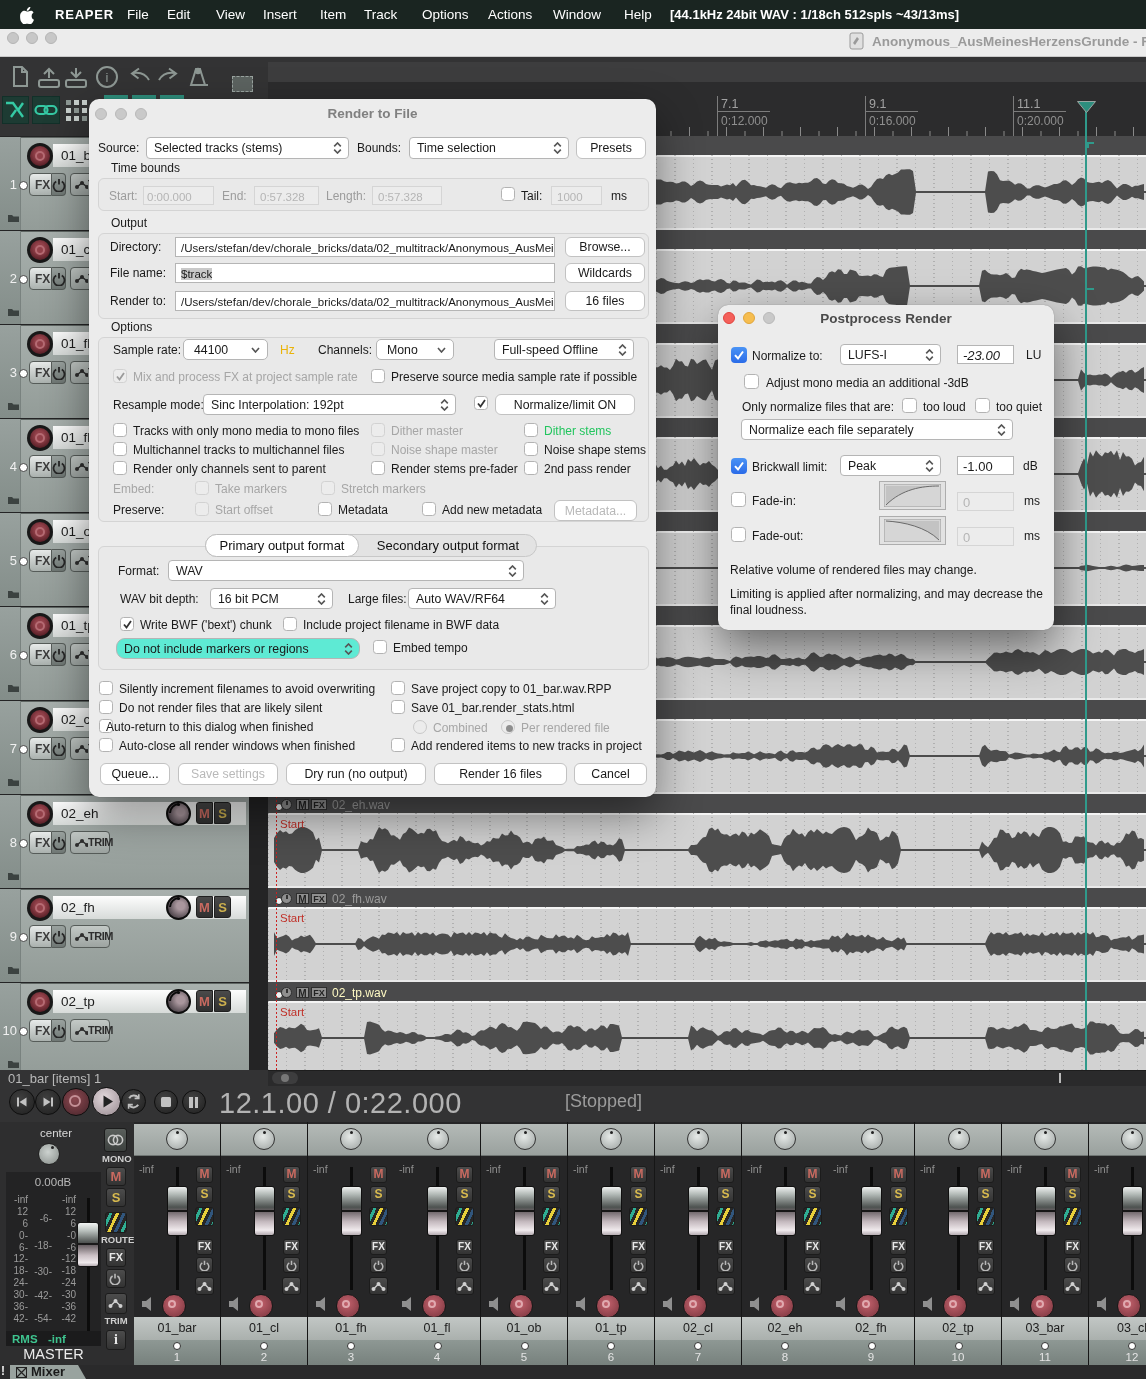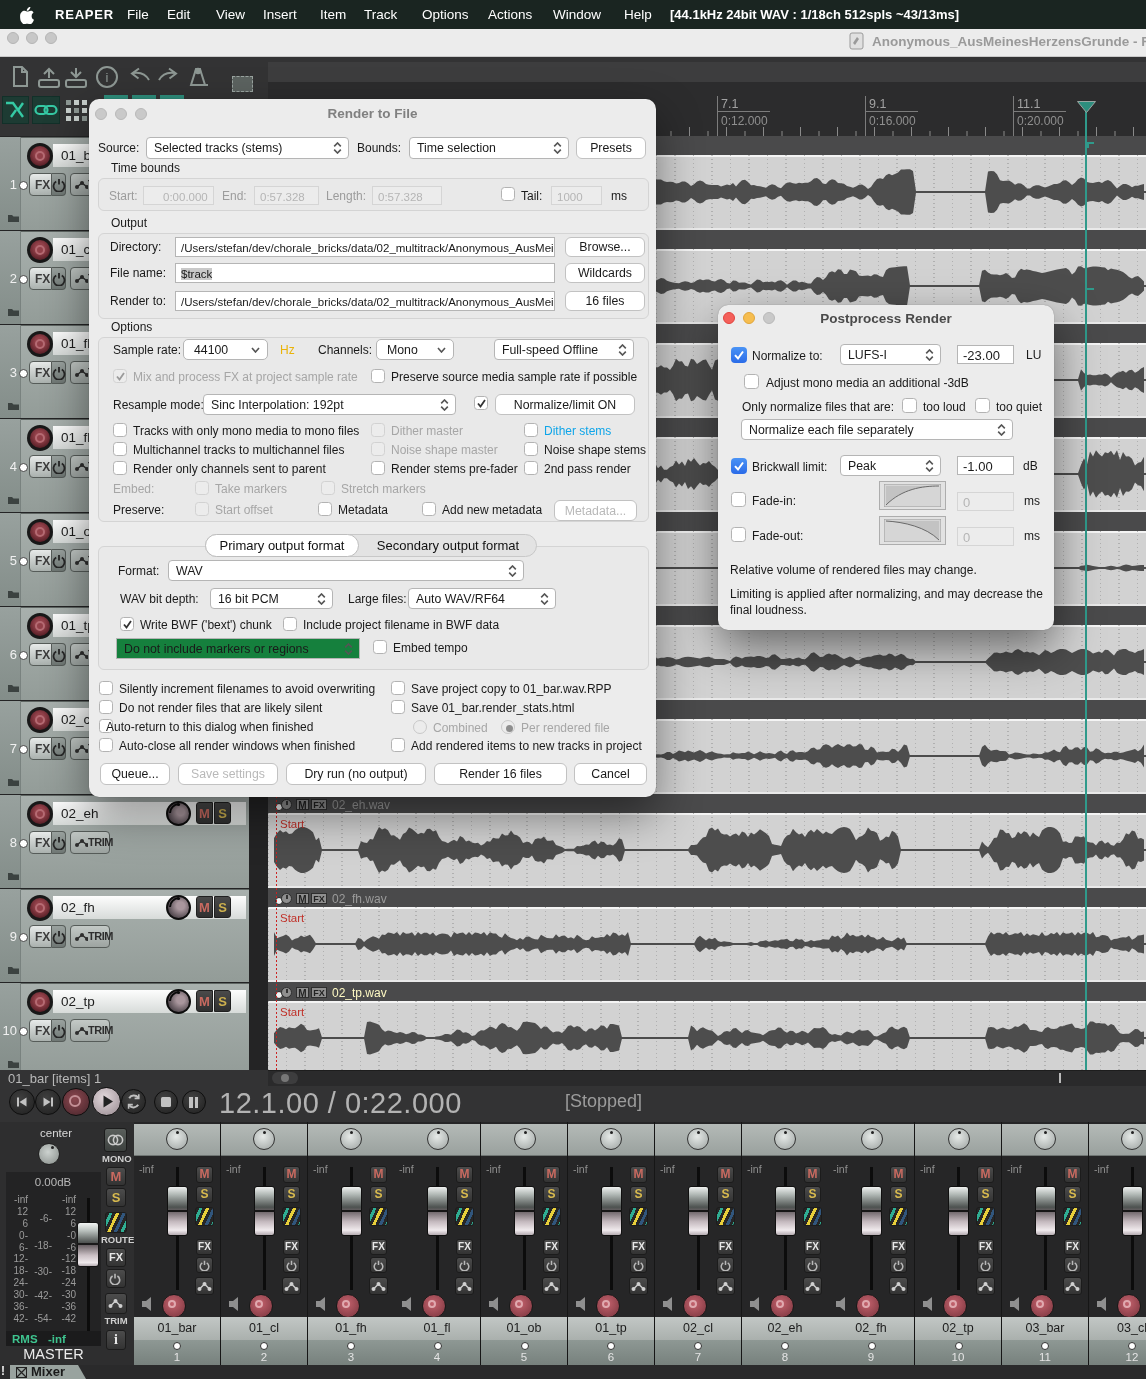--- a/index.html
+++ b/index.html
@@ -1638,21 +1638,21 @@
       <path d="M1.2 4.4 L4.5 1 L7.8 4.4 M1.2 7.6 L4.5 11 L7.8 7.6" stroke="#555" stroke-width="1.6" fill="none"></path>
     </svg>
   </div>
 <div style="position:absolute;left:576px;top:137px;width:70px;height:22px;background:#fff;border:1px solid #c2c2c2;border-radius:6px;">
     <div style="position:absolute;left:0;right:0;top:50%;transform:translateY(-50%);text-align:center;font-size:12.3px;color:#1a1a1a;">Presets</div>
   </div>
 <div style="position:absolute;left:111px;top:161px;color:#1a1a1a;font-size:12px;white-space:nowrap;">Time bounds</div>
 <div style="position:absolute;left:98px;top:178px;width:551px;height:33px;background:#e9e9e9;border:1px solid #d4d4d4;border-radius:6px;"></div>
 <div style="position:absolute;left:109px;top:189px;color:#9c9c9c;font-size:12px;white-space:nowrap;">Start:</div>
 <div style="position:absolute;left:143px;top:186px;width:71px;height:19px;background:#ececec;border:1px solid #d5d5d5;overflow:hidden;">
-    <div style="position:absolute;left:19px;top:50%;transform:translateY(-50%);"><span style="font-size:11.5px;color:#b5b5b5;white-space:nowrap;">0:00.000</span></div>
+    <div style="position:absolute;left:3px;top:50%;transform:translateY(-50%);"><span style="font-size:11.5px;color:#b5b5b5;white-space:nowrap;">0:00.000</span></div>
   </div>
 <div style="position:absolute;left:222px;top:189px;color:#9c9c9c;font-size:12px;white-space:nowrap;">End:</div>
 <div style="position:absolute;left:254px;top:186px;width:65px;height:19px;background:#ececec;border:1px solid #d5d5d5;overflow:hidden;">
     <div style="position:absolute;left:5px;top:50%;transform:translateY(-50%);"><span style="font-size:11.5px;color:#b5b5b5;white-space:nowrap;">0:57.328</span></div>
   </div>
 <div style="position:absolute;left:326px;top:189px;color:#9c9c9c;font-size:12px;white-space:nowrap;">Length:</div>
 <div style="position:absolute;left:372px;top:186px;width:70px;height:19px;background:#ececec;border:1px solid #d5d5d5;overflow:hidden;">
     <div style="position:absolute;left:5px;top:50%;transform:translateY(-50%);"><span style="font-size:11.5px;color:#b5b5b5;white-space:nowrap;">0:57.328</span></div>
   </div>
 <div class="cb" style="left:501px;top:187px;width:14px;height:14px;"></div>
@@ -1728,21 +1728,21 @@
     </svg>
   </div>
 <div style="position:absolute;left:495px;top:394px;width:140px;height:21px;background:#fff;border:1px solid #c2c2c2;border-radius:6px;">
     <div style="position:absolute;left:0;right:0;top:50%;transform:translateY(-50%);text-align:center;font-size:12.3px;color:#1a1a1a;">Normalize/limit ON</div>
   </div>
 <div class="cb" style="left:113px;top:423px;width:14px;height:14px;"></div>
 <div style="position:absolute;left:133px;top:424px;color:#1a1a1a;font-size:12px;white-space:nowrap;">Tracks with only mono media to mono files</div>
 <div class="cbg" style="left:371px;top:423px;width:14px;height:14px;"></div>
 <div style="position:absolute;left:391px;top:424px;color:#a6a6a6;font-size:12px;white-space:nowrap;">Dither master</div>
 <div class="cb" style="left:524px;top:423px;width:14px;height:14px;"></div>
-<div style="position:absolute;left:544px;top:424px;color:#0ea5e9;font-size:12px;white-space:nowrap;">Dither stems</div>
+<div style="position:absolute;left:544px;top:424px;color:#22c55e;font-size:12px;white-space:nowrap;">Dither stems</div>
 <div class="cb" style="left:113px;top:442px;width:14px;height:14px;"></div>
 <div style="position:absolute;left:133px;top:443px;color:#1a1a1a;font-size:12px;white-space:nowrap;">Multichannel tracks to multichannel files</div>
 <div class="cbg" style="left:371px;top:442px;width:14px;height:14px;"></div>
 <div style="position:absolute;left:391px;top:443px;color:#a6a6a6;font-size:12px;white-space:nowrap;">Noise shape master</div>
 <div class="cb" style="left:524px;top:442px;width:14px;height:14px;"></div>
 <div style="position:absolute;left:544px;top:443px;color:#1a1a1a;font-size:12px;white-space:nowrap;">Noise shape stems</div>
 <div class="cb" style="left:113px;top:461px;width:14px;height:14px;"></div>
 <div style="position:absolute;left:133px;top:462px;color:#1a1a1a;font-size:12px;white-space:nowrap;">Render only channels sent to parent</div>
 <div class="cb" style="left:371px;top:461px;width:14px;height:14px;"></div>
 <div style="position:absolute;left:391px;top:462px;color:#1a1a1a;font-size:12px;white-space:nowrap;">Render stems pre-fader</div>
@@ -1791,21 +1791,21 @@
     </svg>
   </div>
 <div class="cb" style="left:120px;top:617px;width:14px;height:14px;">
     <svg width="11" height="11" viewBox="0 0 11 11" style="position:absolute;left:1px;top:1px">
       <path d="M2 5.5 L4.5 8.5 L9 2" stroke="#333" stroke-width="1.8" fill="none"></path>
     </svg>
   </div>
 <div style="position:absolute;left:140px;top:618px;color:#1a1a1a;font-size:12px;white-space:nowrap;">Write BWF ('bext') chunk</div>
 <div class="cb" style="left:283px;top:617px;width:14px;height:14px;"></div>
 <div style="position:absolute;left:303px;top:618px;color:#1a1a1a;font-size:12px;white-space:nowrap;">Include project filename in BWF data</div>
-<div style="position:absolute;left:116px;top:638px;width:244px;height:21px;background:#15803d;border:1px solid #b5b5b5;border-radius:0;">
+<div style="position:absolute;left:116px;top:638px;width:244px;height:21px;background:#5eead4;border:1px solid #b5b5b5;border-radius:9px;">
     <div style="position:absolute;left:7px;top:50%;transform:translateY(-50%);font-size:12.3px;color:#1a1a1a;white-space:nowrap;">Do not include markers or regions</div>
     <svg width="9" height="12" viewBox="0 0 9 12" style="position:absolute;right:6px;top:50%;margin-top:-6px">
       <path d="M1.2 4.4 L4.5 1 L7.8 4.4 M1.2 7.6 L4.5 11 L7.8 7.6" stroke="#555" stroke-width="1.6" fill="none"></path>
     </svg>
   </div>
 <div class="cb" style="left:373px;top:640px;width:14px;height:14px;"></div>
 <div style="position:absolute;left:393px;top:641px;color:#1a1a1a;font-size:12px;white-space:nowrap;">Embed tempo</div>
 <div class="cb" style="left:99px;top:681px;width:14px;height:14px;"></div>
 <div style="position:absolute;left:119px;top:682px;color:#1a1a1a;font-size:12px;white-space:nowrap;">Silently increment filenames to avoid overwriting</div>
 <div class="cb" style="left:391px;top:681px;width:14px;height:14px;"></div>
@@ -1852,21 +1852,21 @@
     </svg>
   </div>
 <div style="position:absolute;left:752px;top:349px;color:#1a1a1a;font-size:12px;white-space:nowrap;">Normalize to:</div>
 <div style="position:absolute;left:840px;top:344px;width:101px;height:21px;background:#fff;border:1px solid #b5b5b5;border-radius:4px;">
     <div style="position:absolute;left:7px;top:50%;transform:translateY(-50%);font-size:12.3px;color:#1a1a1a;white-space:nowrap;">LUFS-I</div>
     <svg width="9" height="12" viewBox="0 0 9 12" style="position:absolute;right:6px;top:50%;margin-top:-6px">
       <path d="M1.2 4.4 L4.5 1 L7.8 4.4 M1.2 7.6 L4.5 11 L7.8 7.6" stroke="#555" stroke-width="1.6" fill="none"></path>
     </svg>
   </div>
 <div style="position:absolute;left:957px;top:345px;width:57px;height:19px;background:#fff;border:1px solid #b5b5b5;overflow:hidden;">
-    <div style="position:absolute;left:5px;top:50%;transform:translateY(-50%);"><span style="font-size:13px;color:#1a1a1a;white-space:nowrap;">-23.00</span></div>
+    <div style="position:absolute;left:5px;top:50%;transform:translateY(-50%);"><span style="font-size:13px;color:#1a1a1a;white-space:nowrap;font-style:italic;">-23.00</span></div>
   </div>
 <div style="position:absolute;left:1026px;top:348px;color:#1a1a1a;font-size:12px;white-space:nowrap;">LU</div>
 <div class="cb" style="left:744px;top:374px;width:15px;height:15px;"></div>
 <div style="position:absolute;left:766px;top:376px;color:#1a1a1a;font-size:12px;white-space:nowrap;">Adjust mono media an additional -3dB</div>
 <div style="position:absolute;left:742px;top:400px;color:#1a1a1a;font-size:12px;white-space:nowrap;">Only normalize files that are:</div>
 <div class="cb" style="left:902px;top:398px;width:15px;height:15px;"></div>
 <div style="position:absolute;left:923px;top:400px;color:#1a1a1a;font-size:12px;white-space:nowrap;">too loud</div>
 <div class="cb" style="left:975px;top:398px;width:15px;height:15px;"></div>
 <div style="position:absolute;left:996px;top:400px;color:#1a1a1a;font-size:12px;white-space:nowrap;">too quiet</div>
 <div style="position:absolute;left:741px;top:419px;width:272px;height:21px;background:#fff;border:1px solid #b5b5b5;border-radius:4px;">

